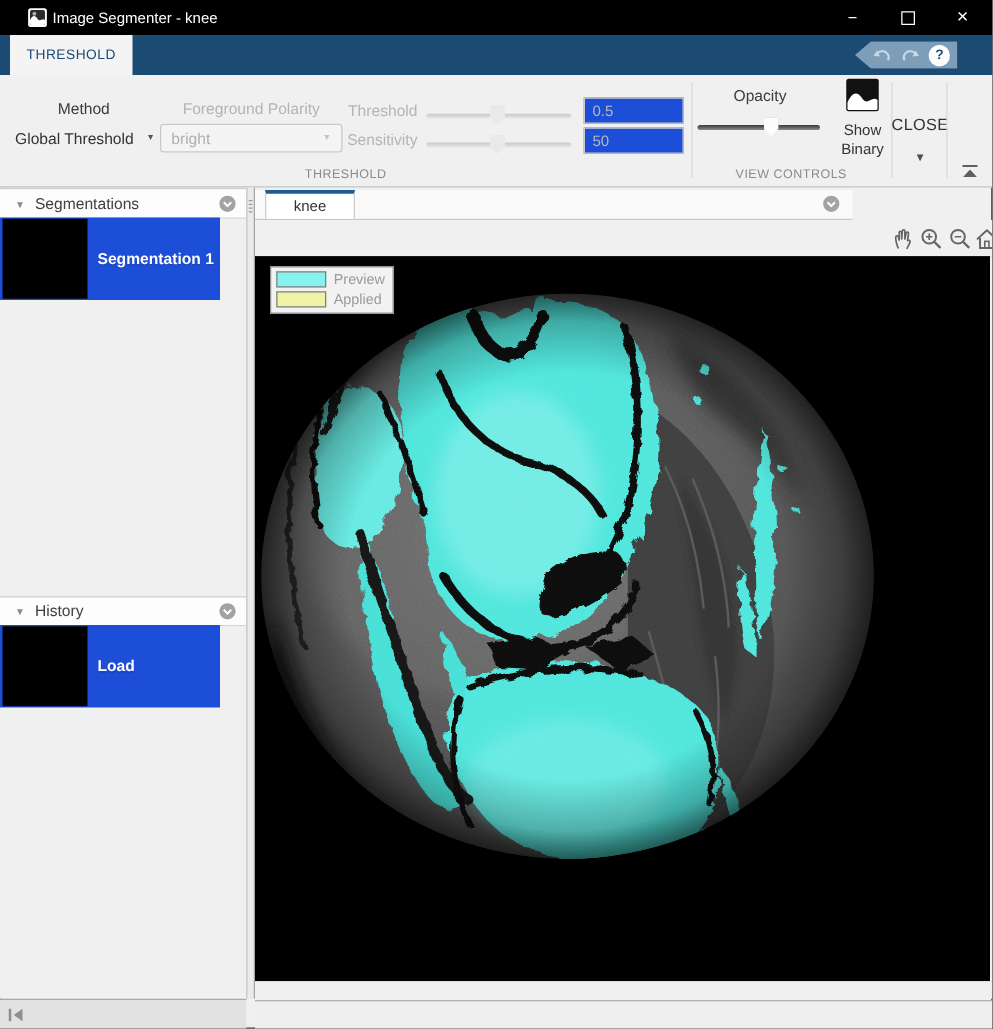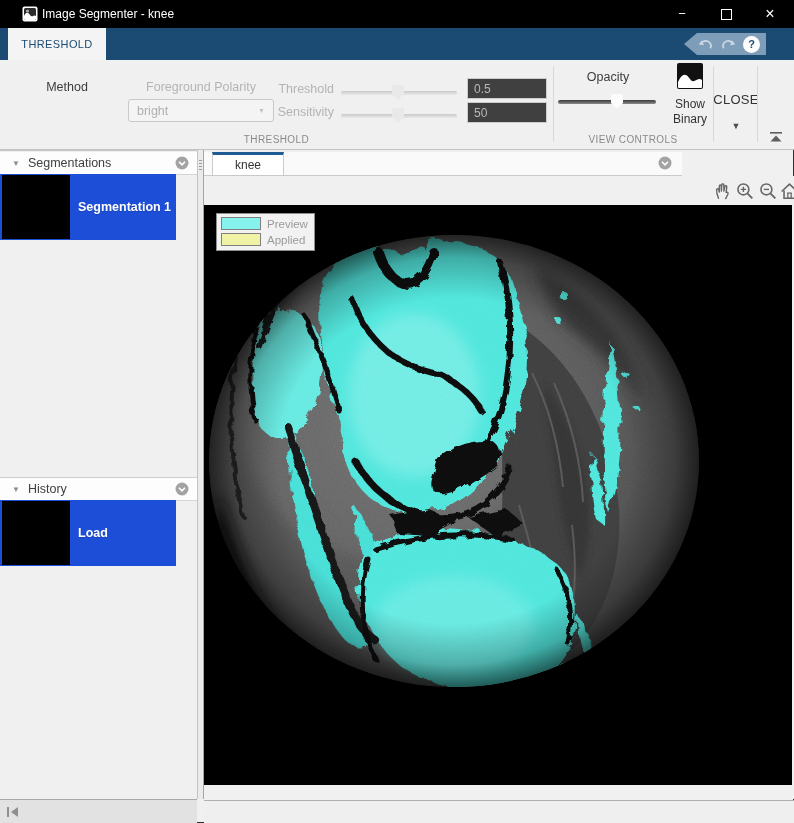--- a/index.html
+++ b/index.html
@@ -36,21 +36,21 @@
   .caret{font-size:7px;color:#555;}
   .caret.dis{color:#c2c2c2;}
   .slider{height:15px;}
   .slider .track{position:absolute;left:0;right:0;top:6px;height:4px;border-radius:2px;
     background:linear-gradient(#c9c9c9,#e9e9e9);}
   .slider.en .track{background:linear-gradient(#3a3a3a,#8a8a8a);}
   .thumb{position:absolute;top:0;width:12px;height:15px;background:#e9e9e9;
     clip-path:polygon(8% 0,92% 0,100% 12%,100% 60%,50% 100%,0 60%,0 12%);
     filter:drop-shadow(0 0 1px rgba(0,0,0,.45));}
   .slider.en .thumb{background:#fcfcfc;filter:drop-shadow(0 0 1px rgba(0,0,0,.7));}
-  .val-box{position:absolute;width:80px;height:21px;border:1px solid #ccc;background:#404040;color:#b9b9b9;
+  .val-box{position:absolute;width:80px;height:21px;border:1px solid #ccc;background:#1d4ed8;color:#b9b9b9;
     font-size:12px;padding:0 0 0 6px;box-sizing:border-box;font-family:"Liberation Sans",sans-serif;}
   .big-btn{display:flex;flex-direction:column;align-items:center;}
   .sb-label{font-size:12px;color:#333;line-height:15px;}
   .close-label{font-size:13px;color:#333;letter-spacing:.3px;}
 
   
   .panel-header{left:0;width:197px;height:22px;background:#fdfdfd;border-bottom:1px solid #d5d5d5;
     display:flex;align-items:center;}
   .ph-tri{font-size:8px;color:#8c8c8c;margin:0 8px 0 12px;}
   .ph-title{font-size:12.5px;color:#404040;flex:1;}
@@ -118,20 +118,24 @@
         <path d="M4.2 6.2 C6.2 3.6 10 3.2 12.4 5.4 C14 6.9 14.4 9.2 13.3 11.2" fill="none" stroke="#c9d7e4" stroke-width="1.8"></path>
         <path d="M1.8 7.6 L7 8.2 L4.6 3.4 Z" fill="#c9d7e4"></path>
       </g>
     </svg>
     <div class="help-circle">?</div>
   </div>
 
   <div class="abs toolstrip"></div>
 
   <div class="abs ts-label" style="left:8px;top:80px;width:118px;text-align:center">Method</div>
+  <div class="abs dropdown-flat" style="left:8px;top:99px;width:120px;height:23px">
+    <span>Global Threshold</span>
+    <span class="caret">▼</span>
+  </div>
 
   <div class="abs ts-label dis" style="left:126px;top:80px;width:150px;text-align:center">Foreground Polarity</div>
   <div class="abs dropdown-box" style="left:128px;top:99px;width:146px;height:23px">
     <span>bright</span>
     <span class="caret dis">▼</span>
   </div>
 
   <div class="abs ts-label dis" style="left:258px;top:82px;width:76px;text-align:right">Threshold</div>
   <div class="abs slider" style="left:341px;top:85px;width:116px">
     <div class="track"></div>

